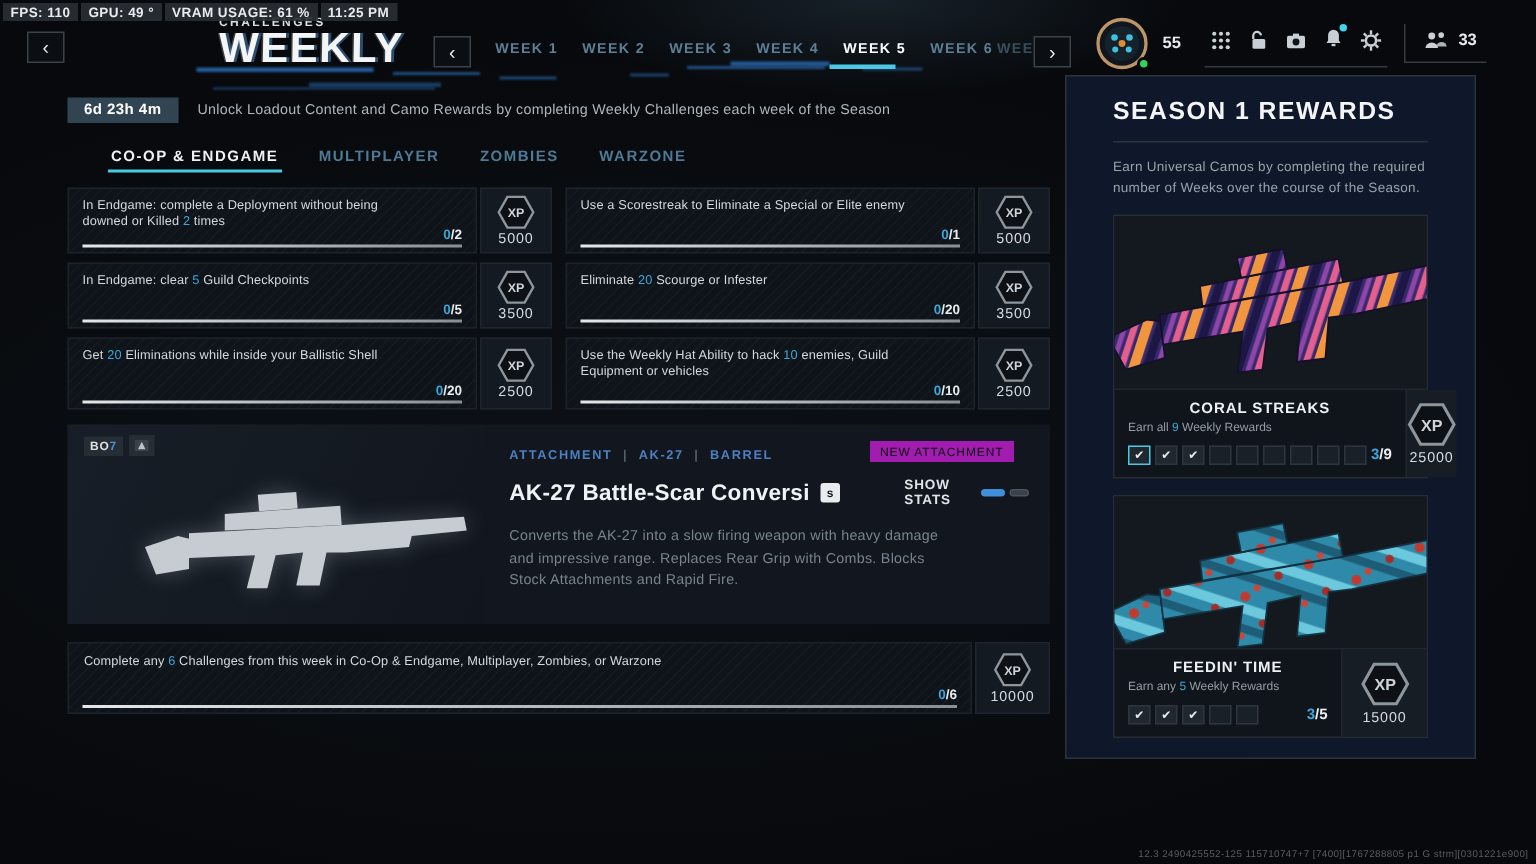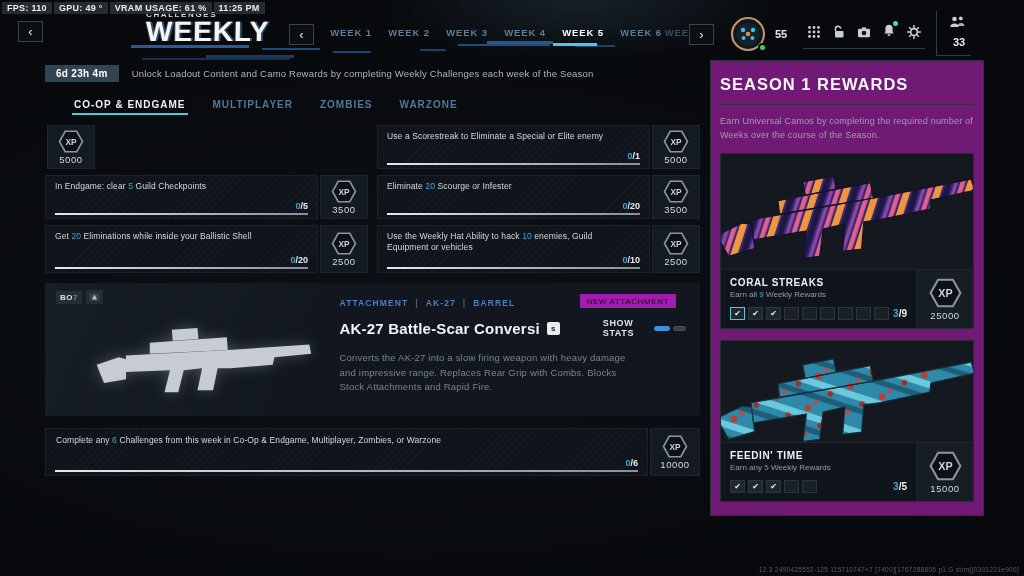--- a/index.html
+++ b/index.html
@@ -35,21 +35,21 @@
   .wtab.clip { width:27px; overflow:hidden; opacity:.55; }
   
   .top-right { position:absolute; top:11px; left:730px; display:flex; align-items:center; z-index:2; }
   .emblem-wrap { position:relative; width:36px; height:36px; cursor:pointer; }
   .status-dot { position:absolute; right:-1px; bottom:0; width:9px; height:9px; border-radius:50%; background:#35d258; border:2px solid #07090c; }
   .level { font-size:11px; font-weight:bold; margin:0 16px 0 9px; }
   .icon-group { display:flex; gap:11px; align-items:center; padding:4px 4px 7px; border-bottom:1px solid #343b43; }
   .hud-icon { width:14px; height:14px; cursor:pointer; }
   .bell-wrap { position:relative; }
   .bell-dot { position:absolute; top:-2px; right:-2px; width:5px; height:5px; border-radius:50%; background:#3fd6ec; }
-  .social-group { display:flex; gap:7px; align-items:flex-end; margin-left:11px; padding:4px 6px 7px 12px; border-left:1px solid #343b43; border-bottom:1px solid #343b43;flex-direction:column; }
+  .social-group { display:flex; gap:7px; align-items:center; margin-left:11px; padding:4px 6px 7px 12px; border-left:1px solid #343b43; border-bottom:1px solid #343b43; }
   .social-count { font-size:11px; font-weight:bold; }
   
   .content { position:absolute; left:45px; top:63px; width:655px; z-index:1; }
   .unlock-row { display:flex; align-items:center; gap:13px; height:20px; }
   .unlock-box { display:flex; align-items:stretch; background:linear-gradient(90deg, rgba(25,45,60,.75), rgba(35,60,78,.55)); }
   .unlock-label { font-size:9px; font-weight:bold; color:#45c8e2; letter-spacing:.4px; padding:4px 8px; }
   .unlock-timer { font-size:10px; font-weight:bold; color:#fff; background:rgba(150,182,206,.22); padding:3px 11px; letter-spacing:.3px; }
   .unlock-desc { font-size:9.5px; color:#aeb6bd; letter-spacing:.2px; }
   .mode-tabs { display:flex; gap:27px; margin:16px 0 0 29px; }
   .mtab { font-size:10px; font-weight:bold; letter-spacing:1px; color:#4e7a96; padding-bottom:5px; position:relative; cursor:pointer; }
@@ -88,31 +88,31 @@
   .show-stats { font-size:9px; font-weight:bold; color:#e0e4e7; letter-spacing:.6px; cursor:pointer;margin-left:36px; }
   .toggle { display:flex; gap:3px; align-items:center; margin-left:13px; cursor:pointer; }
   .t-on { width:16px; height:5px; background:#3f8fd9; border-radius:3px; }
   .t-off { width:13px; height:5px; background:#39414a; border:1px solid #4a545e; border-radius:3px; }
   .wdesc { margin-top:13px; font-size:9.5px; line-height:1.55; color:#78838d; max-width:292px; letter-spacing:.2px; }
   
   .bonus-card { margin-top:12px; height:48px; display:flex; cursor:pointer; }
   .bonus-main { flex:1; position:relative; background:#0f141a; border:1px solid #1c222a; padding:6px 10px;
     background-image:repeating-linear-gradient(135deg, rgba(255,255,255,.022) 0 1px, transparent 1px 5px); }
   
-  .season-panel { position:absolute; left:710px; top:60px; width:274px; height:456px; background:#701a75; border:1px solid #2c333a; padding:12px 9px; z-index:1; }
+  .season-panel { position:absolute; left:710px; top:50px; width:274px; height:456px; background:#0f172a; border:1px solid #2c333a; padding:12px 31px; z-index:1; }
   .sp-title { font-size:16.5px; font-weight:bold; letter-spacing:1px; color:#f3f5f6; margin:2px 0 10px; }
   .sp-divider { height:1px; background:#2b323a; margin-bottom:10px; }
   .sp-desc { font-size:9px; color:#99a1a9; line-height:1.5; margin-bottom:11px; letter-spacing:.2px; }
   .season-card { border:1px solid #272d35; background:#10151c; margin-bottom:11px; }
   .camo-pane { height:116px; position:relative; overflow:hidden; background:#14181f; border-bottom:1px solid #20262e; }
   .camo-pane.short { height:102px; }
   .camo-svg { position:absolute; left:-10px; top:6px; width:268px; height:110px; transform:rotate(-7deg); }
   .season-info { display:flex; }
   .si-left { flex:1; padding:7px 9px 8px; }
-  .s-name { font-size:10px; font-weight:bold; letter-spacing:.6px; color:#eef1f3; }
+  .s-name { font-size:10px; font-weight:bold; letter-spacing:.6px; color:#eef1f3;text-align:center; }
   .s-req { font-size:8px; color:#959da5; margin-top:2px; }
   .check-row { display:flex; gap:3px; margin-top:8px; align-items:center; }
   .check { width:15px; height:13px; background:#1a2028; border:1px solid #2d353e; color:#e9eced; font-size:8px; line-height:12px; text-align:center; flex:none; }
   .check.done { background:#21272f; }
   .check.sel { border-color:#4ac9e3; }
   .s-prog { margin-left:auto; font-size:10px; font-weight:bold; color:#eef1f3; }
   .si-xp { width:57px; background:#171d25; border-left:1px solid #20262e; display:flex; flex-direction:column; align-items:center; justify-content:center; gap:2px; }
   
   .version { position:absolute; right:5px; bottom:3px; font-size:6.5px; color:#575e66; letter-spacing:.3px; }
 </style>
@@ -245,20 +245,25 @@
     <div class="mode-tabs">
       <div class="mtab active">CO-OP &amp; ENDGAME</div>
       <div class="mtab">MULTIPLAYER</div>
       <div class="mtab">ZOMBIES</div>
       <div class="mtab">WARZONE</div>
     </div>
 
     <div class="ch-grid">
 
       <div class="ch-card">
+        <div class="ch-main">
+          <div class="ch-text"><span>In Endgame: complete a Deployment without being downed or Killed </span><span class="hl">2</span><span> times</span></div>
+          <div class="ch-prog"><span class="hl">0</span><span>/2</span></div>
+          <div class="ch-bar"></div>
+        </div>
         <div class="ch-xp">
           <svg class="hex" viewBox="0 0 40 36">
               <polygon points="11,2 29,2 38,18 29,34 11,34 2,18" fill="#0d1116" stroke="#8d969e" stroke-width="2.5"></polygon>
               <text x="20" y="23" text-anchor="middle">XP</text>
             </svg>
           <span class="xp-amt">5000</span>
         </div>
       </div>
 
       <div class="ch-card">

